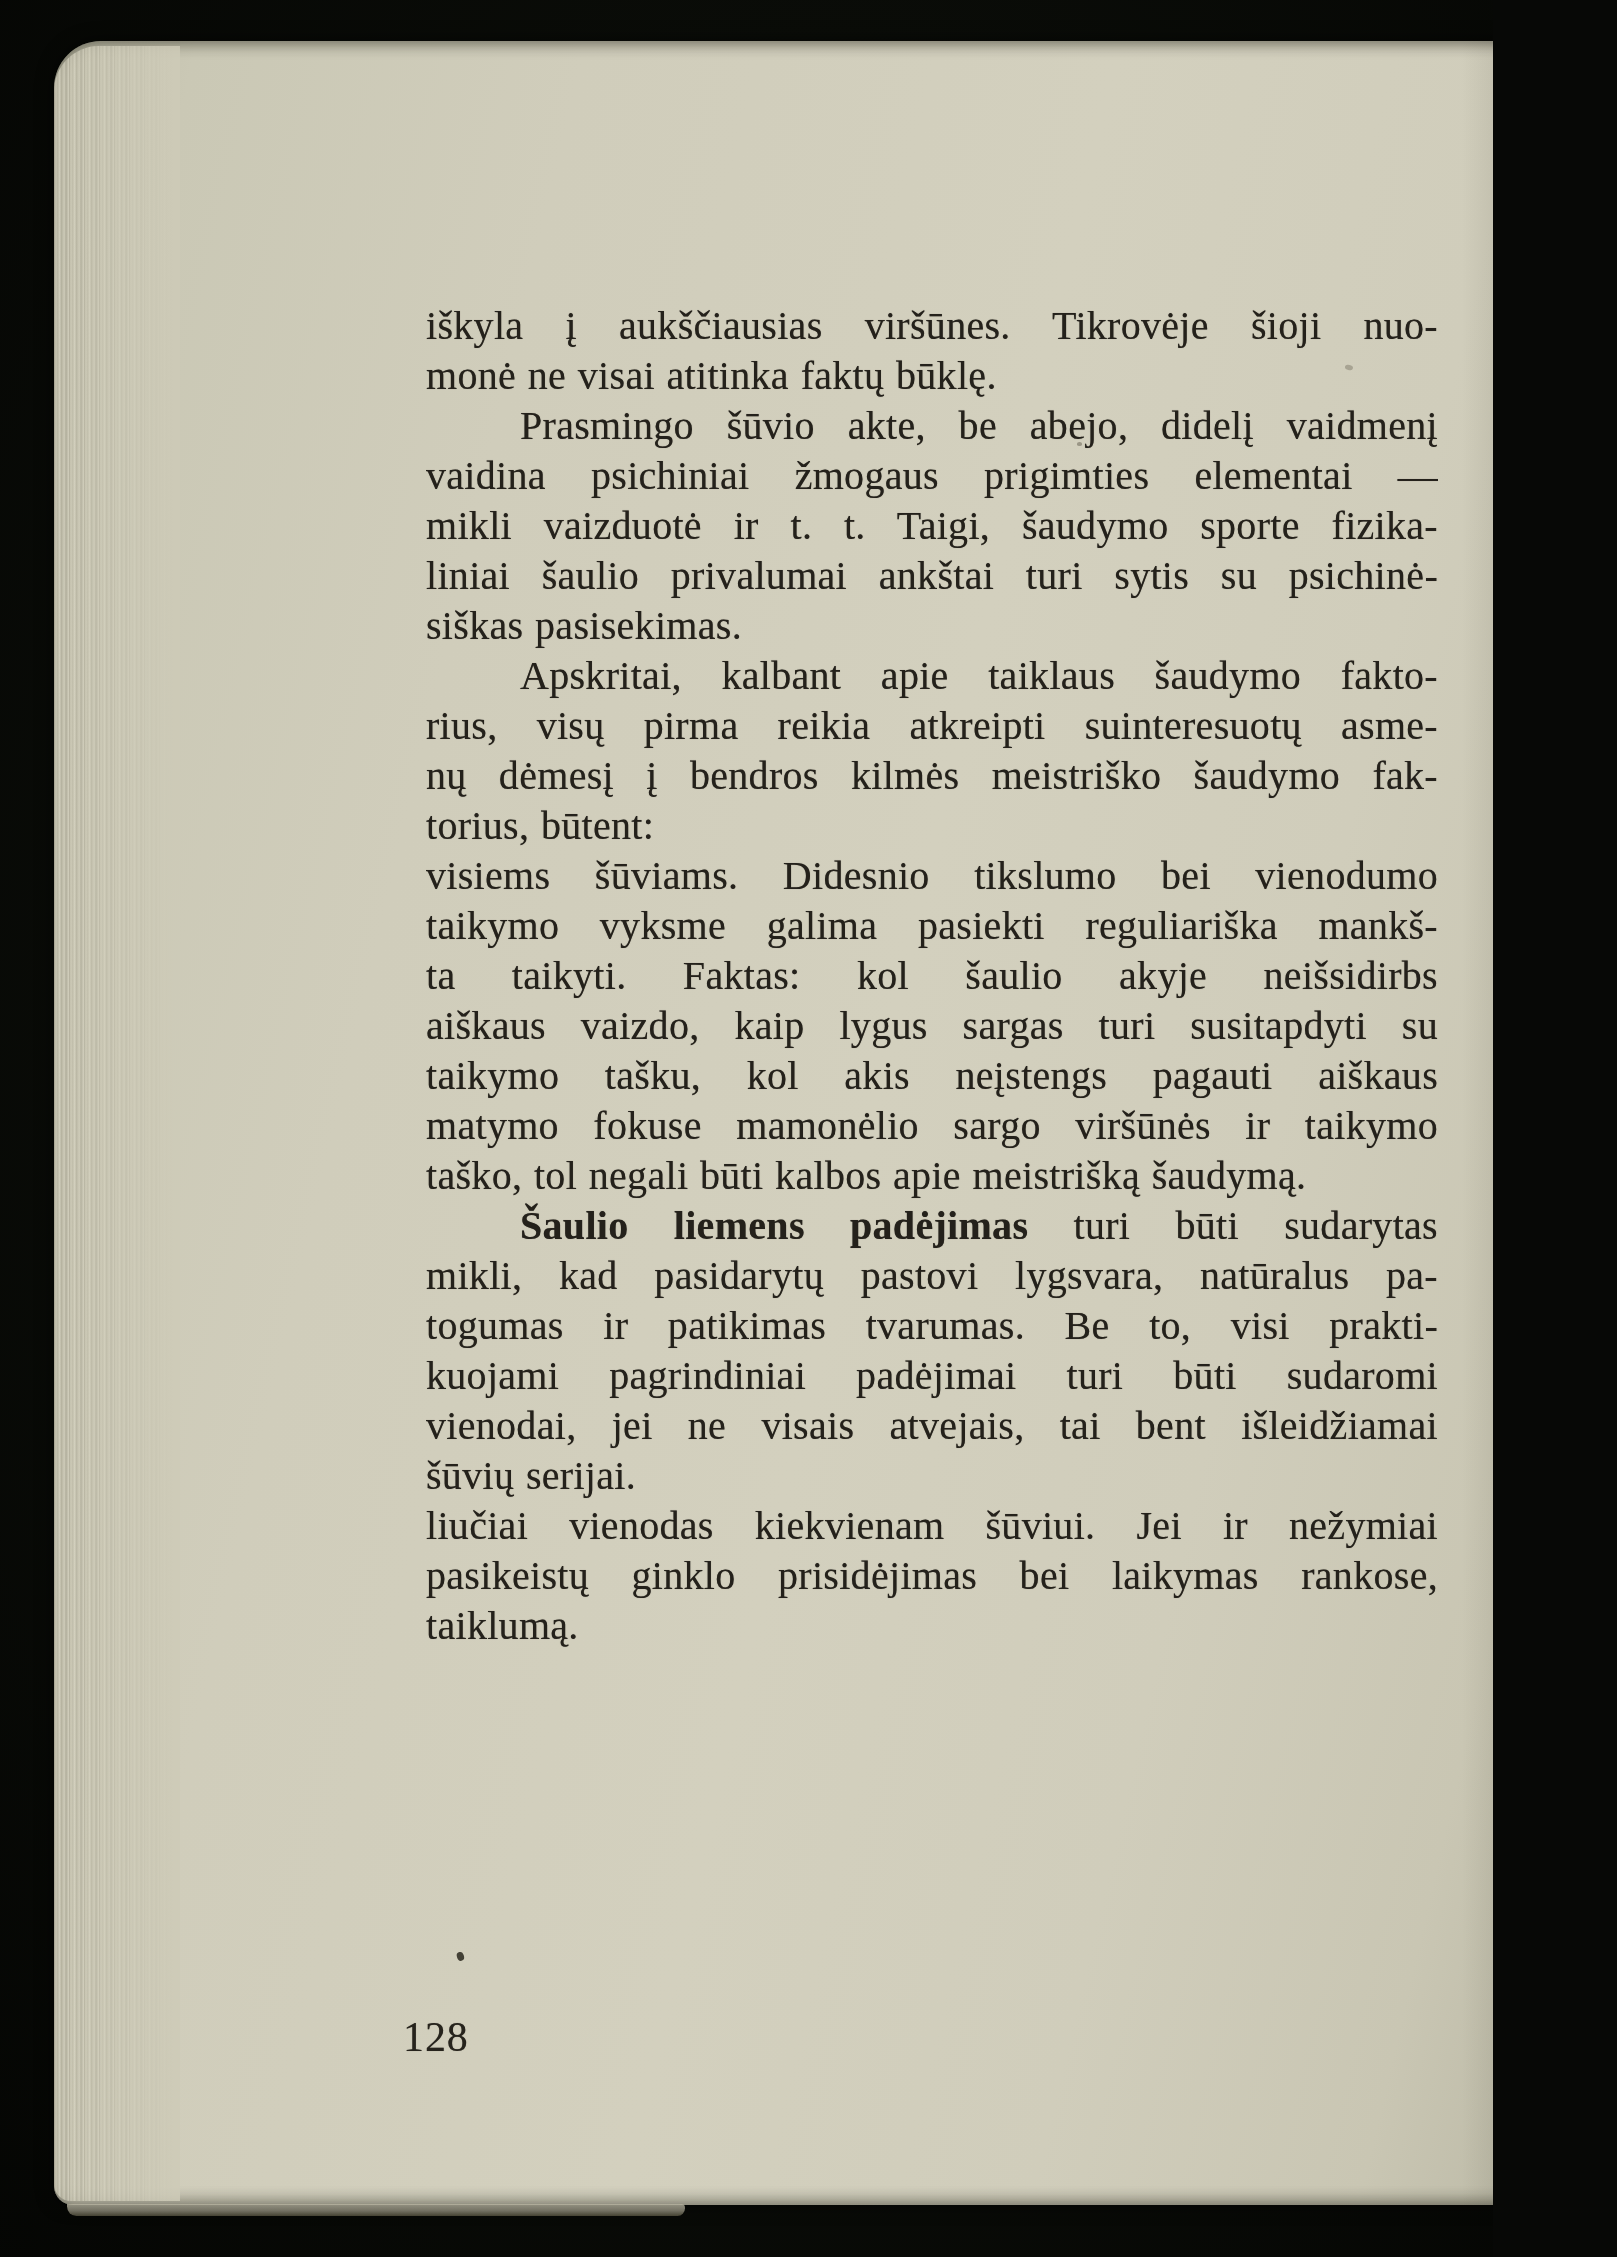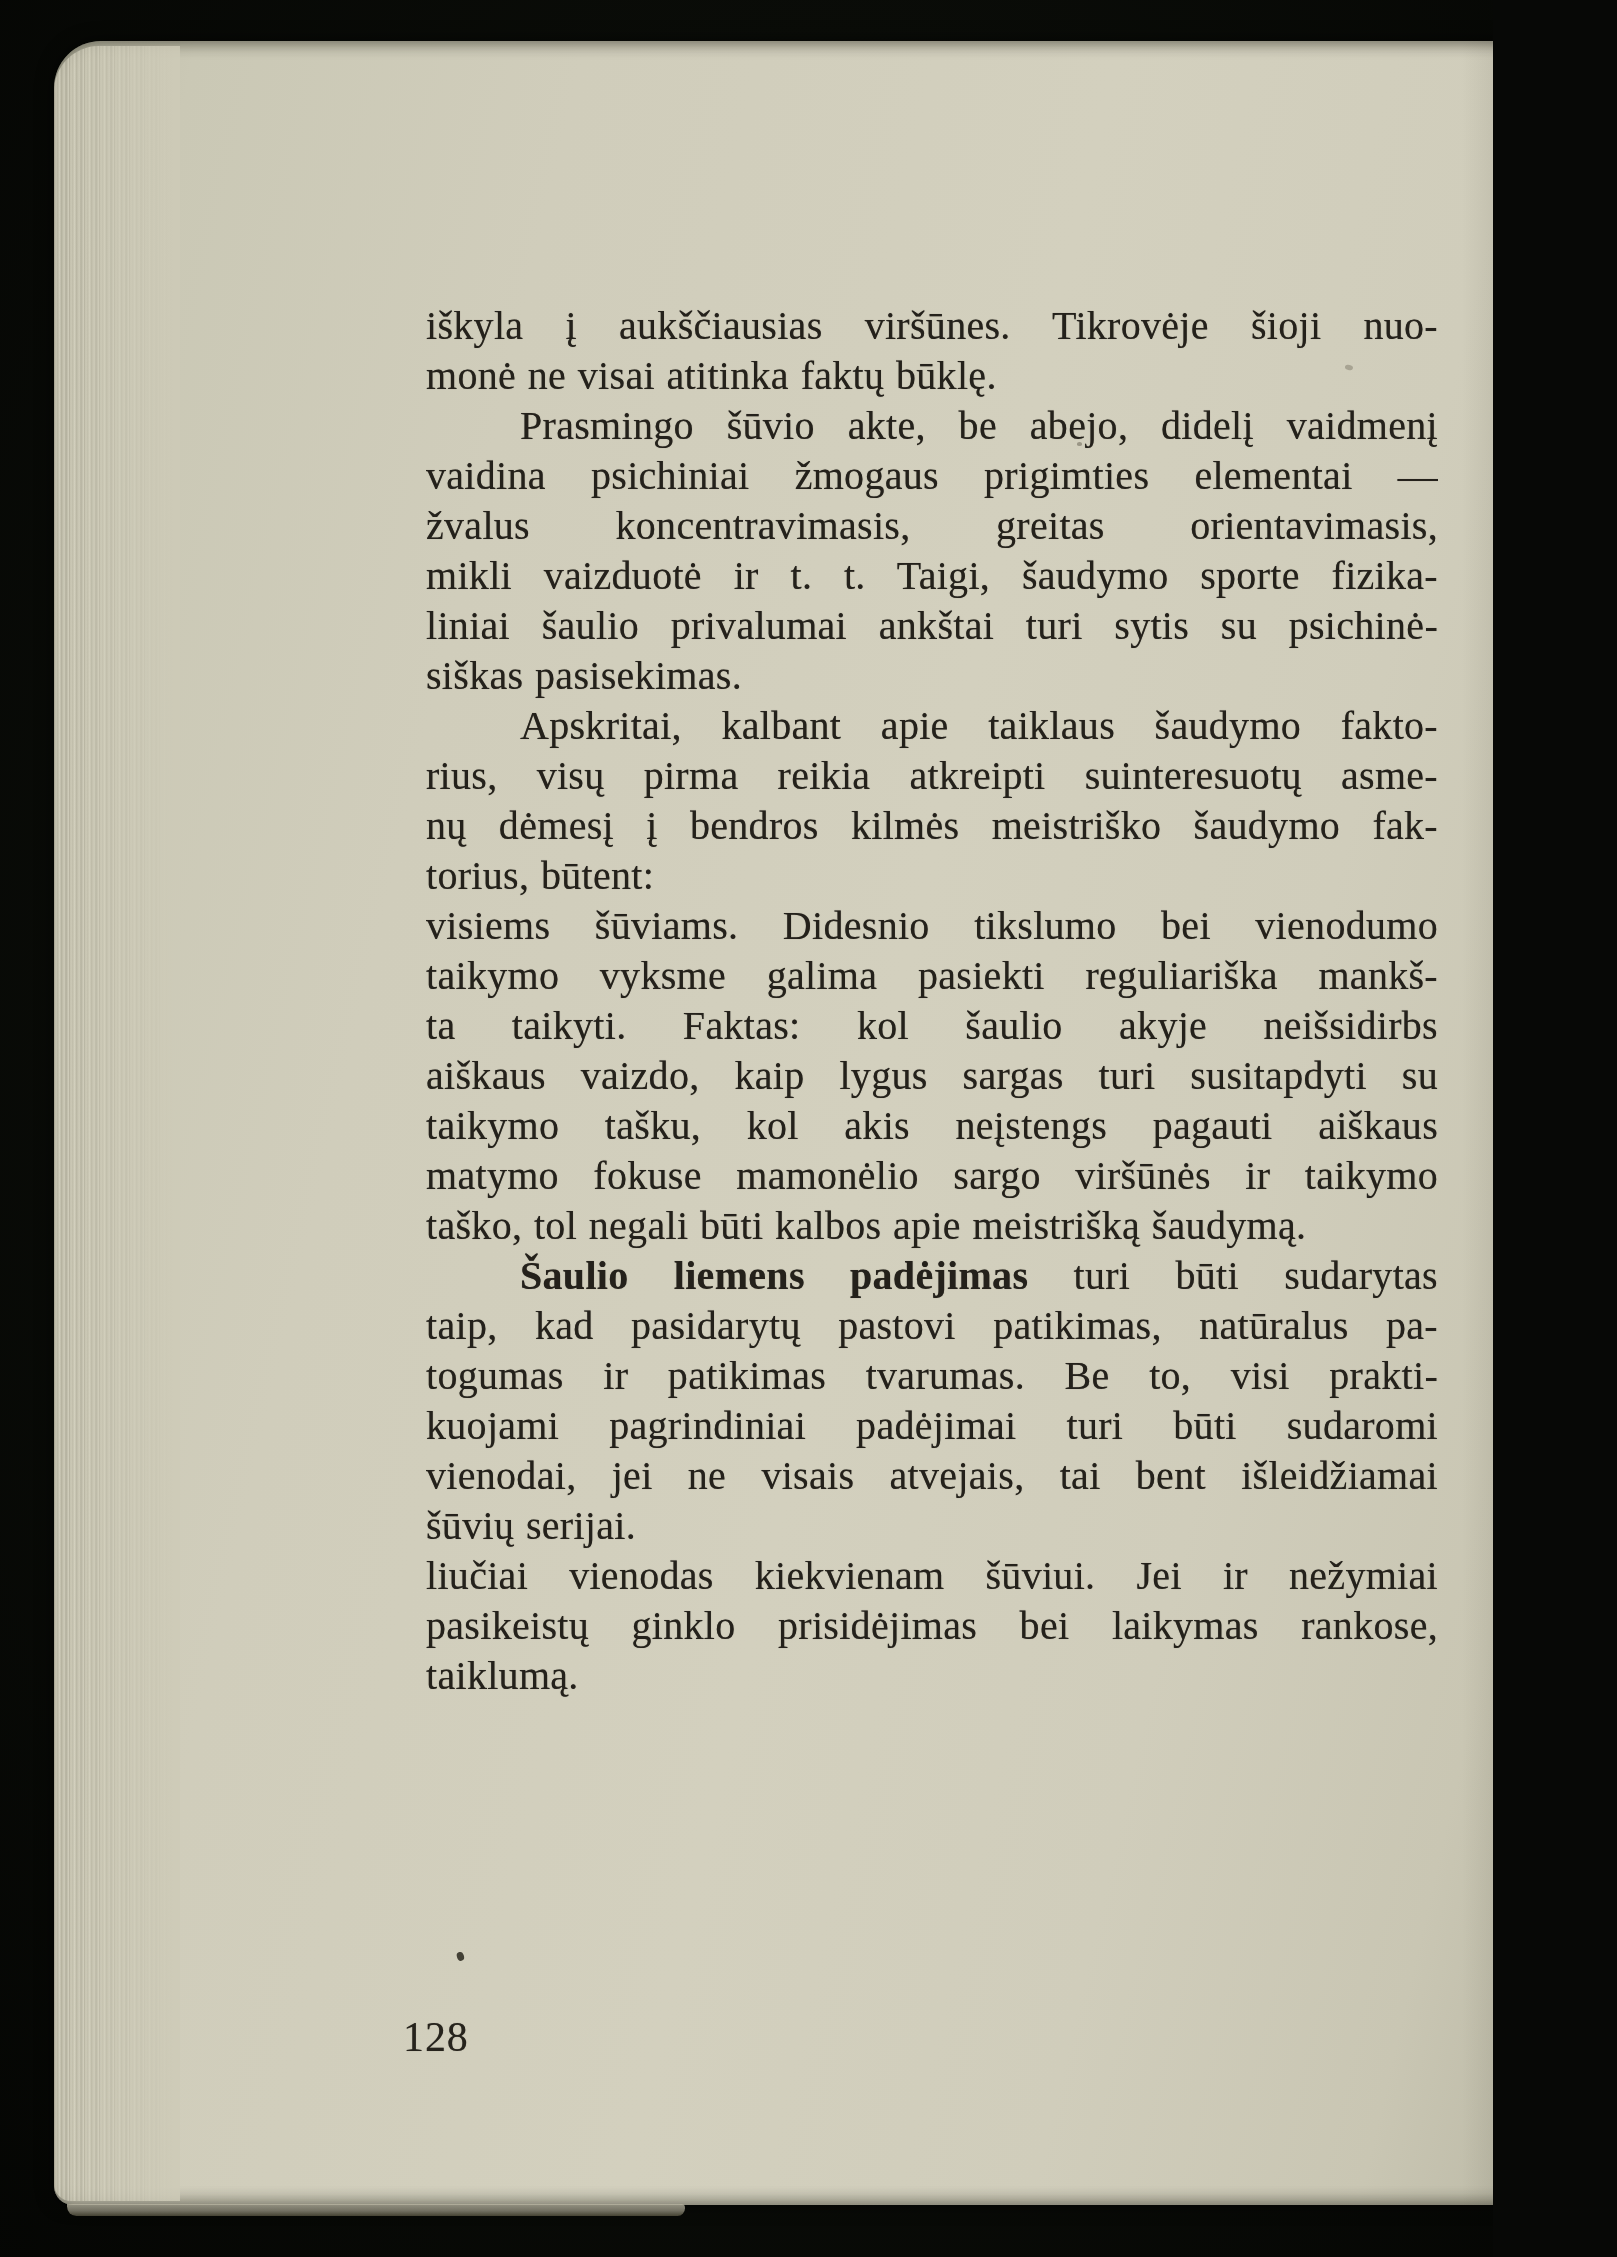--- a/index.html
+++ b/index.html
@@ -86,37 +86,36 @@
     <div class="page-edges"></div>
     <div class="right-shade"></div>
     <div class="right-page-edge"></div>
     <div class="bottom-stack"></div>
 
     <div class="page-text">
         <div class="line full"><span>iškyla į aukščiausias viršūnes. Tikrovėje šioji nuo-</span></div>
         <div class="line"><span>monė ne visai atitinka faktų būklę.</span></div>
         <div class="line indent full"><span>Prasmingo šūvio akte, be abejo, didelį vaidmenį</span></div>
         <div class="line full"><span>vaidina psichiniai žmogaus prigimties elementai —</span></div>
-        <div class="line full"><span>žvalus koncentravimasis, greitas orientavimasis,</span></div>
         <div class="line full"><span>mikli vaizduotė ir t. t. Taigi, šaudymo sporte fizika-</span></div>
         <div class="line full"><span>liniai šaulio privalumai ankštai turi sytis su psichinė-</span></div>
         <div class="line"><span>siškas pasisekimas.</span></div>
         <div class="line indent full"><span>Apskritai, kalbant apie taiklaus šaudymo fakto-</span></div>
         <div class="line full"><span>rius, visų pirma reikia atkreipti suinteresuotų asme-</span></div>
         <div class="line full"><span>nų dėmesį į bendros kilmės meistriško šaudymo fak-</span></div>
         <div class="line"><span>torius, būtent:</span></div>
         <div class="line full"><span>visiems šūviams. Didesnio tikslumo bei vienodumo</span></div>
         <div class="line full"><span>taikymo vyksme galima pasiekti reguliariška mankš-</span></div>
         <div class="line full"><span>ta taikyti. Faktas: kol šaulio akyje neišsidirbs</span></div>
         <div class="line full"><span>aiškaus vaizdo, kaip lygus sargas turi susitapdyti su</span></div>
         <div class="line full"><span>taikymo tašku, kol akis neįstengs pagauti aiškaus</span></div>
         <div class="line full"><span>matymo fokuse mamonėlio sargo viršūnės ir taikymo</span></div>
         <div class="line"><span>taško, tol negali būti kalbos apie meistrišką šaudymą.</span></div>
         <div class="line indent full"><b>Šaulio liemens padėjimas</b><span> turi būti sudarytas</span></div>
-        <div class="line full"><span>taip, kad pasidarytų pastovi patikimas, natūralus pa-</span></div>
+        <div class="line full"><span>mikli, kad pasidarytų pastovi lygsvara, natūralus pa-</span></div>
         <div class="line full"><span>togumas ir patikimas tvarumas. Be to, visi prakti-</span></div>
         <div class="line full"><span>kuojami pagrindiniai padėjimai turi būti sudaromi</span></div>
         <div class="line full"><span>vienodai, jei ne visais atvejais, tai bent išleidžiamai</span></div>
         <div class="line"><span>šūvių serijai.</span></div>
         <div class="line full"><span>liučiai vienodas kiekvienam šūviui. Jei ir nežymiai</span></div>
         <div class="line full"><span>pasikeistų ginklo prisidėjimas bei laikymas rankose,</span></div>
         <div class="line"><span>taiklumą.</span></div>
       </div>
 
     <div class="page-number">128</div>

